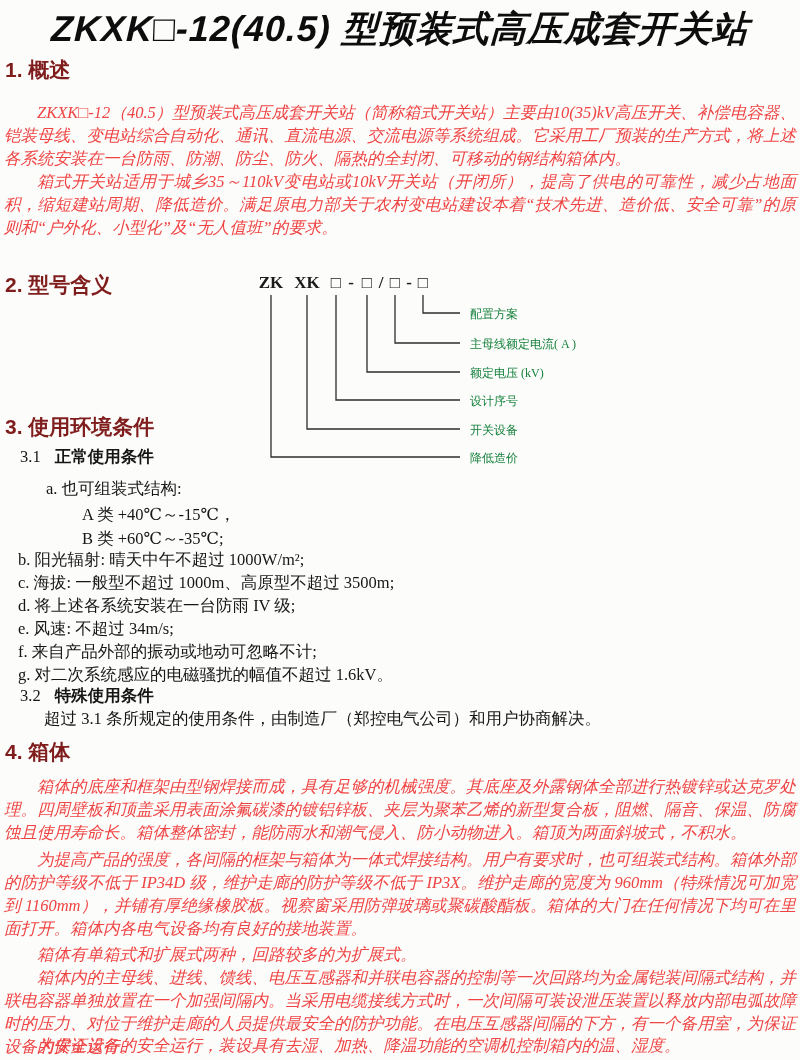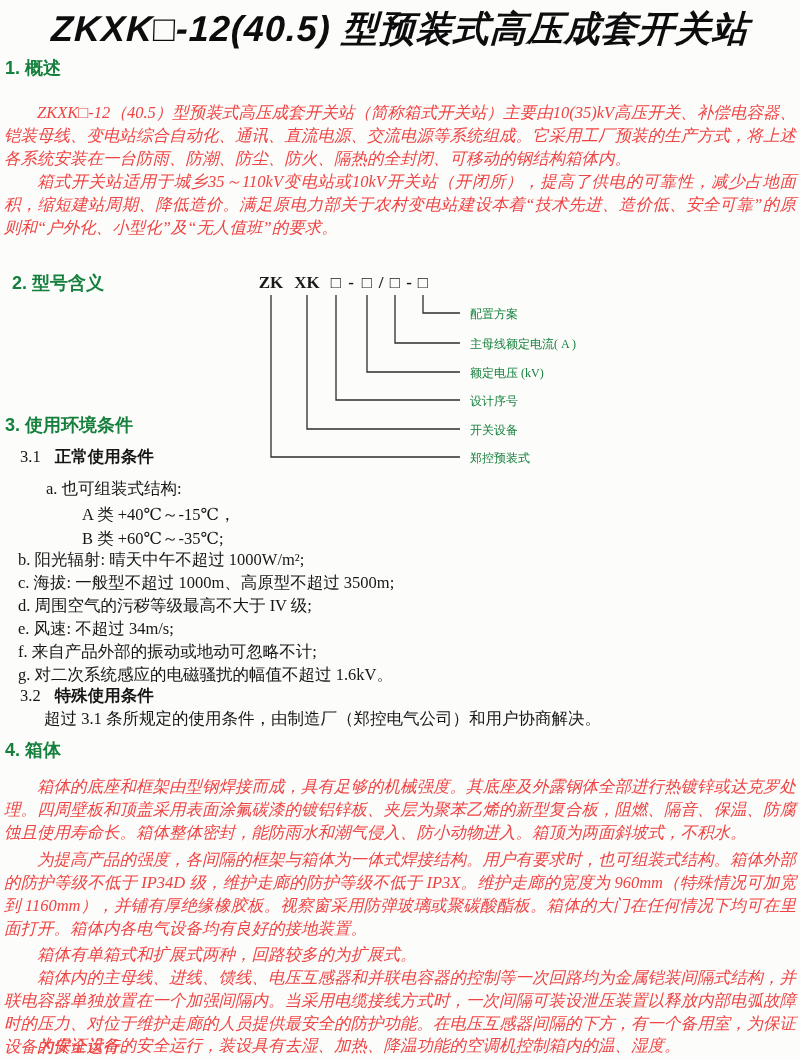--- a/index.html
+++ b/index.html
@@ -18,21 +18,21 @@
     font-family:"Liberation Sans","DejaVu Sans",sans-serif;
     font-style:italic;font-weight:900;
     font-size:36px;letter-spacing:1px;
     color:#0d0d0d;
     transform:skewX(-2deg);
     white-space:nowrap;
   }
   .sec-head{
     position:absolute;
     font-family:"Liberation Sans","DejaVu Sans",sans-serif;
-    font-weight:700;font-size:18px;color:#15803d;
+    font-weight:700;font-size:21px;color:#7f1d1d;
     white-space:nowrap;
   }
   .body-p{
     position:absolute;left:4px;width:792px;
     font-size:16.5px;line-height:23px;
     text-align:justify;text-indent:2em;
     color:#ef4444;
     font-style:italic;
   }
   .line{
@@ -66,21 +66,21 @@
 <body>
 
 <div class="page">
 
   <div id="title">ZKXK□-12(40.5) 型预装式高压成套开关站</div>
 
   <div class="sec-head" style="left:5px;top:56px;">1. 概述</div>
   <div class="body-p" style="top:101px;">ZKXK□-12（40.5）型预装式高压成套开关站（简称箱式开关站）主要由10(35)kV高压开关、补偿电容器、铠装母线、变电站综合自动化、通讯、直流电源、交流电源等系统组成。它采用工厂预装的生产方式，将上述各系统安装在一台防雨、防潮、防尘、防火、隔热的全封闭、可移动的钢结构箱体内。</div>
   <div class="body-p" style="top:170px;">箱式开关站适用于城乡35～110kV变电站或10kV开关站（开闭所），提高了供电的可靠性，减少占地面积，缩短建站周期、降低造价。满足原电力部关于农村变电站建设本着“技术先进、造价低、安全可靠”的原则和“户外化、小型化”及“无人值班”的要求。</div>
 
-  <div class="sec-head" style="left:12px;top:271px;text-align:right;">2. 型号含义</div>
+  <div class="sec-head" style="left:5px;top:271px;text-align:right;">2. 型号含义</div>
 
   <svg id="model-svg" viewBox="0 0 500 206" aria-hidden="true">
     <text x="21" y="16">ZK</text>
     <text x="57" y="16">XK</text>
     <text x="86" y="16">□</text>
     <text x="101" y="16">-</text>
     <text x="117" y="16">□</text>
     <text x="131" y="16">/</text>
     <text x="145" y="16">□</text>
     <text x="159" y="16">-</text>
@@ -92,33 +92,33 @@
     <path d="M86,23  V128 H210"></path>
     <path d="M57,23  V157 H210"></path>
     <path d="M21,23  V185 H210"></path>
   </svg>
 
   <div class="dg-label" style="top:305px;">配置方案</div>
   <div class="dg-label" style="top:335px;">主母线额定电流( A )</div>
   <div class="dg-label" style="top:364px;">额定电压 (kV)</div>
   <div class="dg-label" style="top:392px;">设计序号</div>
   <div class="dg-label" style="top:421px;">开关设备</div>
-  <div class="dg-label" style="top:449px;">郑控预装式</div>
+  <div class="dg-label" style="top:449px;">降低造价</div>
 
   <div class="sec-head" style="left:5px;top:413px;">3. 使用环境条件</div>
 
   <div class="line sub-head" style="left:20px;top:447px;">
     <span class="num">3.1</span><span>正常使用条件</span>
   </div>
   <div class="line" style="left:46px;top:479px;">a. 也可组装式结构:</div>
   <div class="line" style="left:82px;top:505px;">A 类 +40℃～-15℃，</div>
   <div class="line" style="left:82px;top:529px;">B 类 +60℃～-35℃;</div>
   <div class="line" style="left:18px;top:550px;">b. 阳光辐射: 晴天中午不超过 1000W/m²;</div>
   <div class="line" style="left:18px;top:573px;">c. 海拔: 一般型不超过 1000m、高原型不超过 3500m;</div>
-  <div class="line" style="left:18px;top:596px;">d. 周围空气的污秽等级最高不大于 IV 级;</div>
+  <div class="line" style="left:18px;top:596px;">d. 将上述各系统安装在一台防雨 IV 级;</div>
   <div class="line" style="left:18px;top:619px;">e. 风速: 不超过 34m/s;</div>
   <div class="line" style="left:18px;top:642px;">f. 来自产品外部的振动或地动可忽略不计;</div>
   <div class="line" style="left:18px;top:665px;font-family:Liberation Serif, serif;">g. 对二次系统感应的电磁骚扰的幅值不超过 1.6kV。</div>
 
   <div class="line sub-head" style="left:20px;top:686px;">
     <span class="num">3.2</span><span>特殊使用条件</span>
   </div>
   <div class="line" style="left:44px;top:709px;">超过 3.1 条所规定的使用条件，由制造厂（郑控电气公司）和用户协商解决。</div>
 
   <div class="sec-head" style="left:5px;top:738px;">4. 箱体</div>

